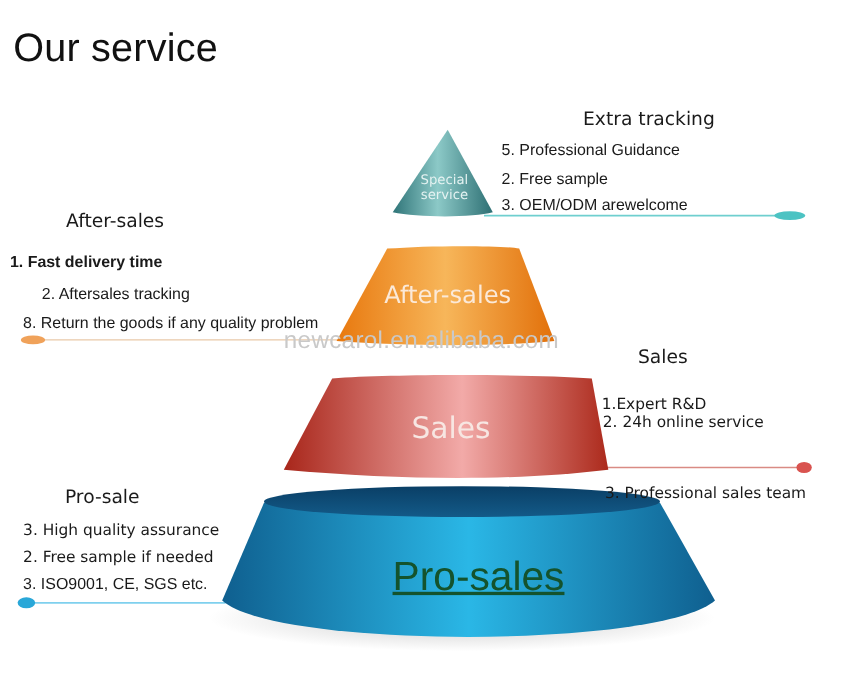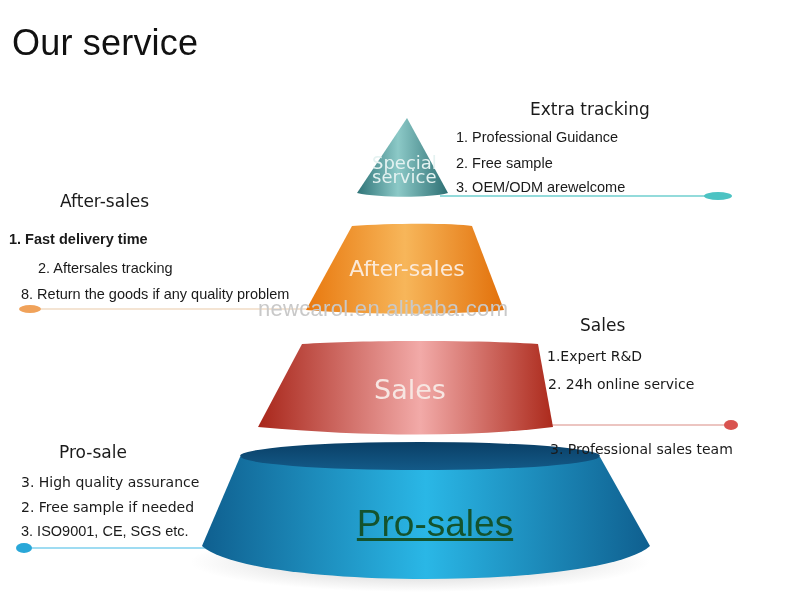--- a/index.html
+++ b/index.html
@@ -74,41 +74,41 @@
 
   <path d="M302,344 C360,340 480,340 538,344 L553,427 C470,437 370,437 258,427 Z" fill="url(#gRed)"></path>
 
   <path d="M352,226 C390,223 455,223 472,226 L504,310 C455,315 370,315 306,310 Z" fill="url(#gOrange)"></path>
 
   <path d="M407,118 L448,193 C430,198 380,198 357,193 Z" fill="url(#gTeal)"></path>
 </svg>
 
 <div class="abs title">Our service</div>
 
-<div class="abs tier-label" style="left:372px;top:156px;width:64px;font-size:18px;line-height:14px;color:#e4f2f1;font-family:'DejaVu Sans',sans-serif;text-align:right;">
+<div class="abs tier-label" style="left:372px;top:156px;width:64px;font-size:12px;line-height:14px;color:#e4f2f1;font-family:'DejaVu Sans',sans-serif;">
   <div>Special</div>
   <div>service</div>
 </div>
 <div class="abs tier-label" style="left:332px;top:256px;width:150px;font-size:22px;font-family:'DejaVu Sans',sans-serif;color:#fbe9d8;">After-sales</div>
 <div class="abs tier-label" style="left:340px;top:374px;width:140px;font-size:27px;font-family:'DejaVu Sans',sans-serif;color:#f7e6e2;">Sales</div>
 <div class="abs tier-label" style="left:340px;top:503px;width:190px;font-size:37px;color:#14532d;text-decoration:underline;">Pro-sales</div>
 
 <div class="abs watermark">newcarol.en.alibaba.com</div>
 
 <div class="abs sec-head" style="left:530px;top:99px;">Extra tracking</div>
-<div class="abs item" style="left:456px;top:129px;">1.  Professional Guidance</div>
+<div class="abs item" style="left:456px;top:129px;">5.  Professional Guidance</div>
 <div class="abs item" style="left:456px;top:155px;">2. Free sample</div>
 <div class="abs item" style="left:456px;top:179px;">3. OEM/ODM arewelcome</div>
 
 <div class="abs sec-head" style="left:60px;top:191px;">After-sales</div>
 <div class="abs item" style="left:9px;top:231px;font-weight:bold;">1. Fast delivery time</div>
 <div class="abs item" style="left:38px;top:260px;">2. Aftersales tracking</div>
 <div class="abs item" style="left:21px;top:286px;">8.  Return the goods if any quality problem</div>
 
 <div class="abs sec-head" style="left:580px;top:315px;">Sales</div>
-<div class="abs item cal" style="left:547px;top:348px;">1.Expert R&amp;D</div>
+<div class="abs item cal" style="left:547px;top:360px;">1.Expert R&amp;D</div>
 <div class="abs item cal" style="left:548px;top:376px;">2. 24h online service</div>
 <div class="abs item cal" style="left:550px;top:401px;margin-top:40px;">3. Professional sales team</div>
 
 <div class="abs sec-head" style="left:59px;top:442px;">Pro-sale</div>
 <div class="abs item cal" style="left:21px;top:474px;">3. High quality assurance</div>
 <div class="abs item cal" style="left:21px;top:499px;">2. Free sample if needed</div>
 <div class="abs item" style="left:21px;top:523px;">3.  ISO9001, CE, SGS etc.</div>
 
 </body></html>

